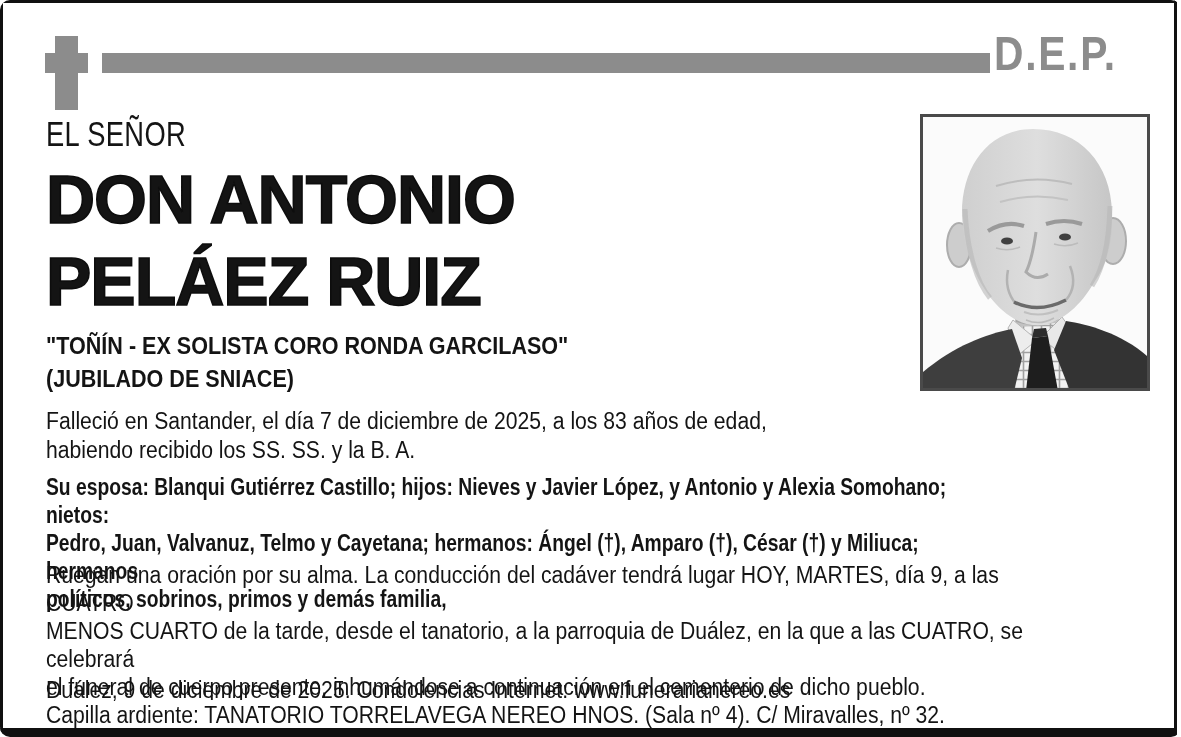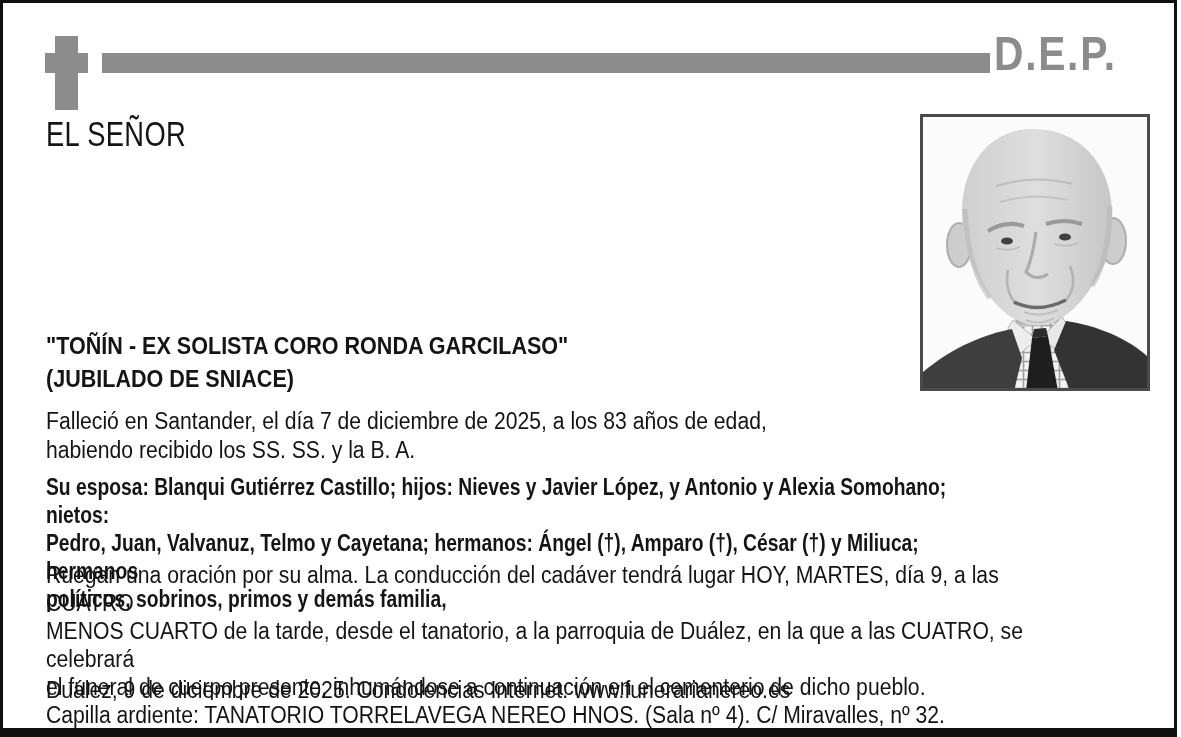--- a/index.html
+++ b/index.html
@@ -1,18 +1,18 @@
 <!DOCTYPE html>
 <html><head>
 <meta charset="utf-8">
 <style>
   html,body{margin:0;padding:0;background:#fff;}
   .page{
     position:relative;width:1181px;height:737px;background:#ffffff;
-    font-family:"Liberation Sans", sans-serif;color:#141414;overflow:hidden;
+    font-family:"Liberation Sans", sans-serif;color:#141414;overflow:hidden;border-radius:10px;
   }
   .edge{position:absolute;background:#101010;}
   .edge-top{left:0;top:0;width:1177px;height:3px;}
   .edge-left{left:0;top:0;width:3px;height:737px;}
   .edge-right{left:1174px;top:0;width:3px;height:730px;}
   .edge-bottom{left:0;top:728px;width:1177px;height:9px;}
 
   .cross{position:absolute;left:0;top:0;}
   .cross-v{position:absolute;left:55px;top:36px;width:23px;height:74px;background:#8c8c8c;}
   .cross-h{position:absolute;left:45px;top:53px;width:43px;height:20px;background:#8c8c8c;}
@@ -48,20 +48,22 @@
   <div class="edge edge-bottom"></div>
 
   <div class="cross">
     <div class="cross-v"></div>
     <div class="cross-h"></div>
   </div>
   <div class="rule"></div>
   <div class="dep">D.E.P.</div>
 
   <div class="txt honorific">EL SEÑOR</div>
+  <div class="txt name">DON ANTONIO
+PELÁEZ RUIZ</div>
   <div class="txt alias">"TOÑÍN - EX SOLISTA CORO RONDA GARCILASO"
 (JUBILADO DE SNIACE)</div>
   <div class="txt death">Falleció en Santander, el día 7 de diciembre de 2025, a los 83 años de edad,
 habiendo recibido los SS. SS. y la B. A.</div>
   <div class="txt family">Su esposa: Blanqui Gutiérrez Castillo; hijos: Nieves y Javier López, y Antonio y Alexia Somohano; nietos:
 Pedro, Juan, Valvanuz, Telmo y Cayetana; hermanos: Ángel (†), Amparo (†), César (†) y Miliuca; hermanos
 políticos, sobrinos, primos y demás familia,</div>
   <div class="txt funeral">Ruegan una oración por su alma. La conducción del cadáver tendrá lugar HOY, MARTES, día 9, a las CUATRO
 MENOS CUARTO de la tarde, desde el tanatorio, a la parroquia de Duález, en la que a las CUATRO, se celebrará
 el funeral de cuerpo presente, inhumándose a continuación en el cementerio de dicho pueblo.

